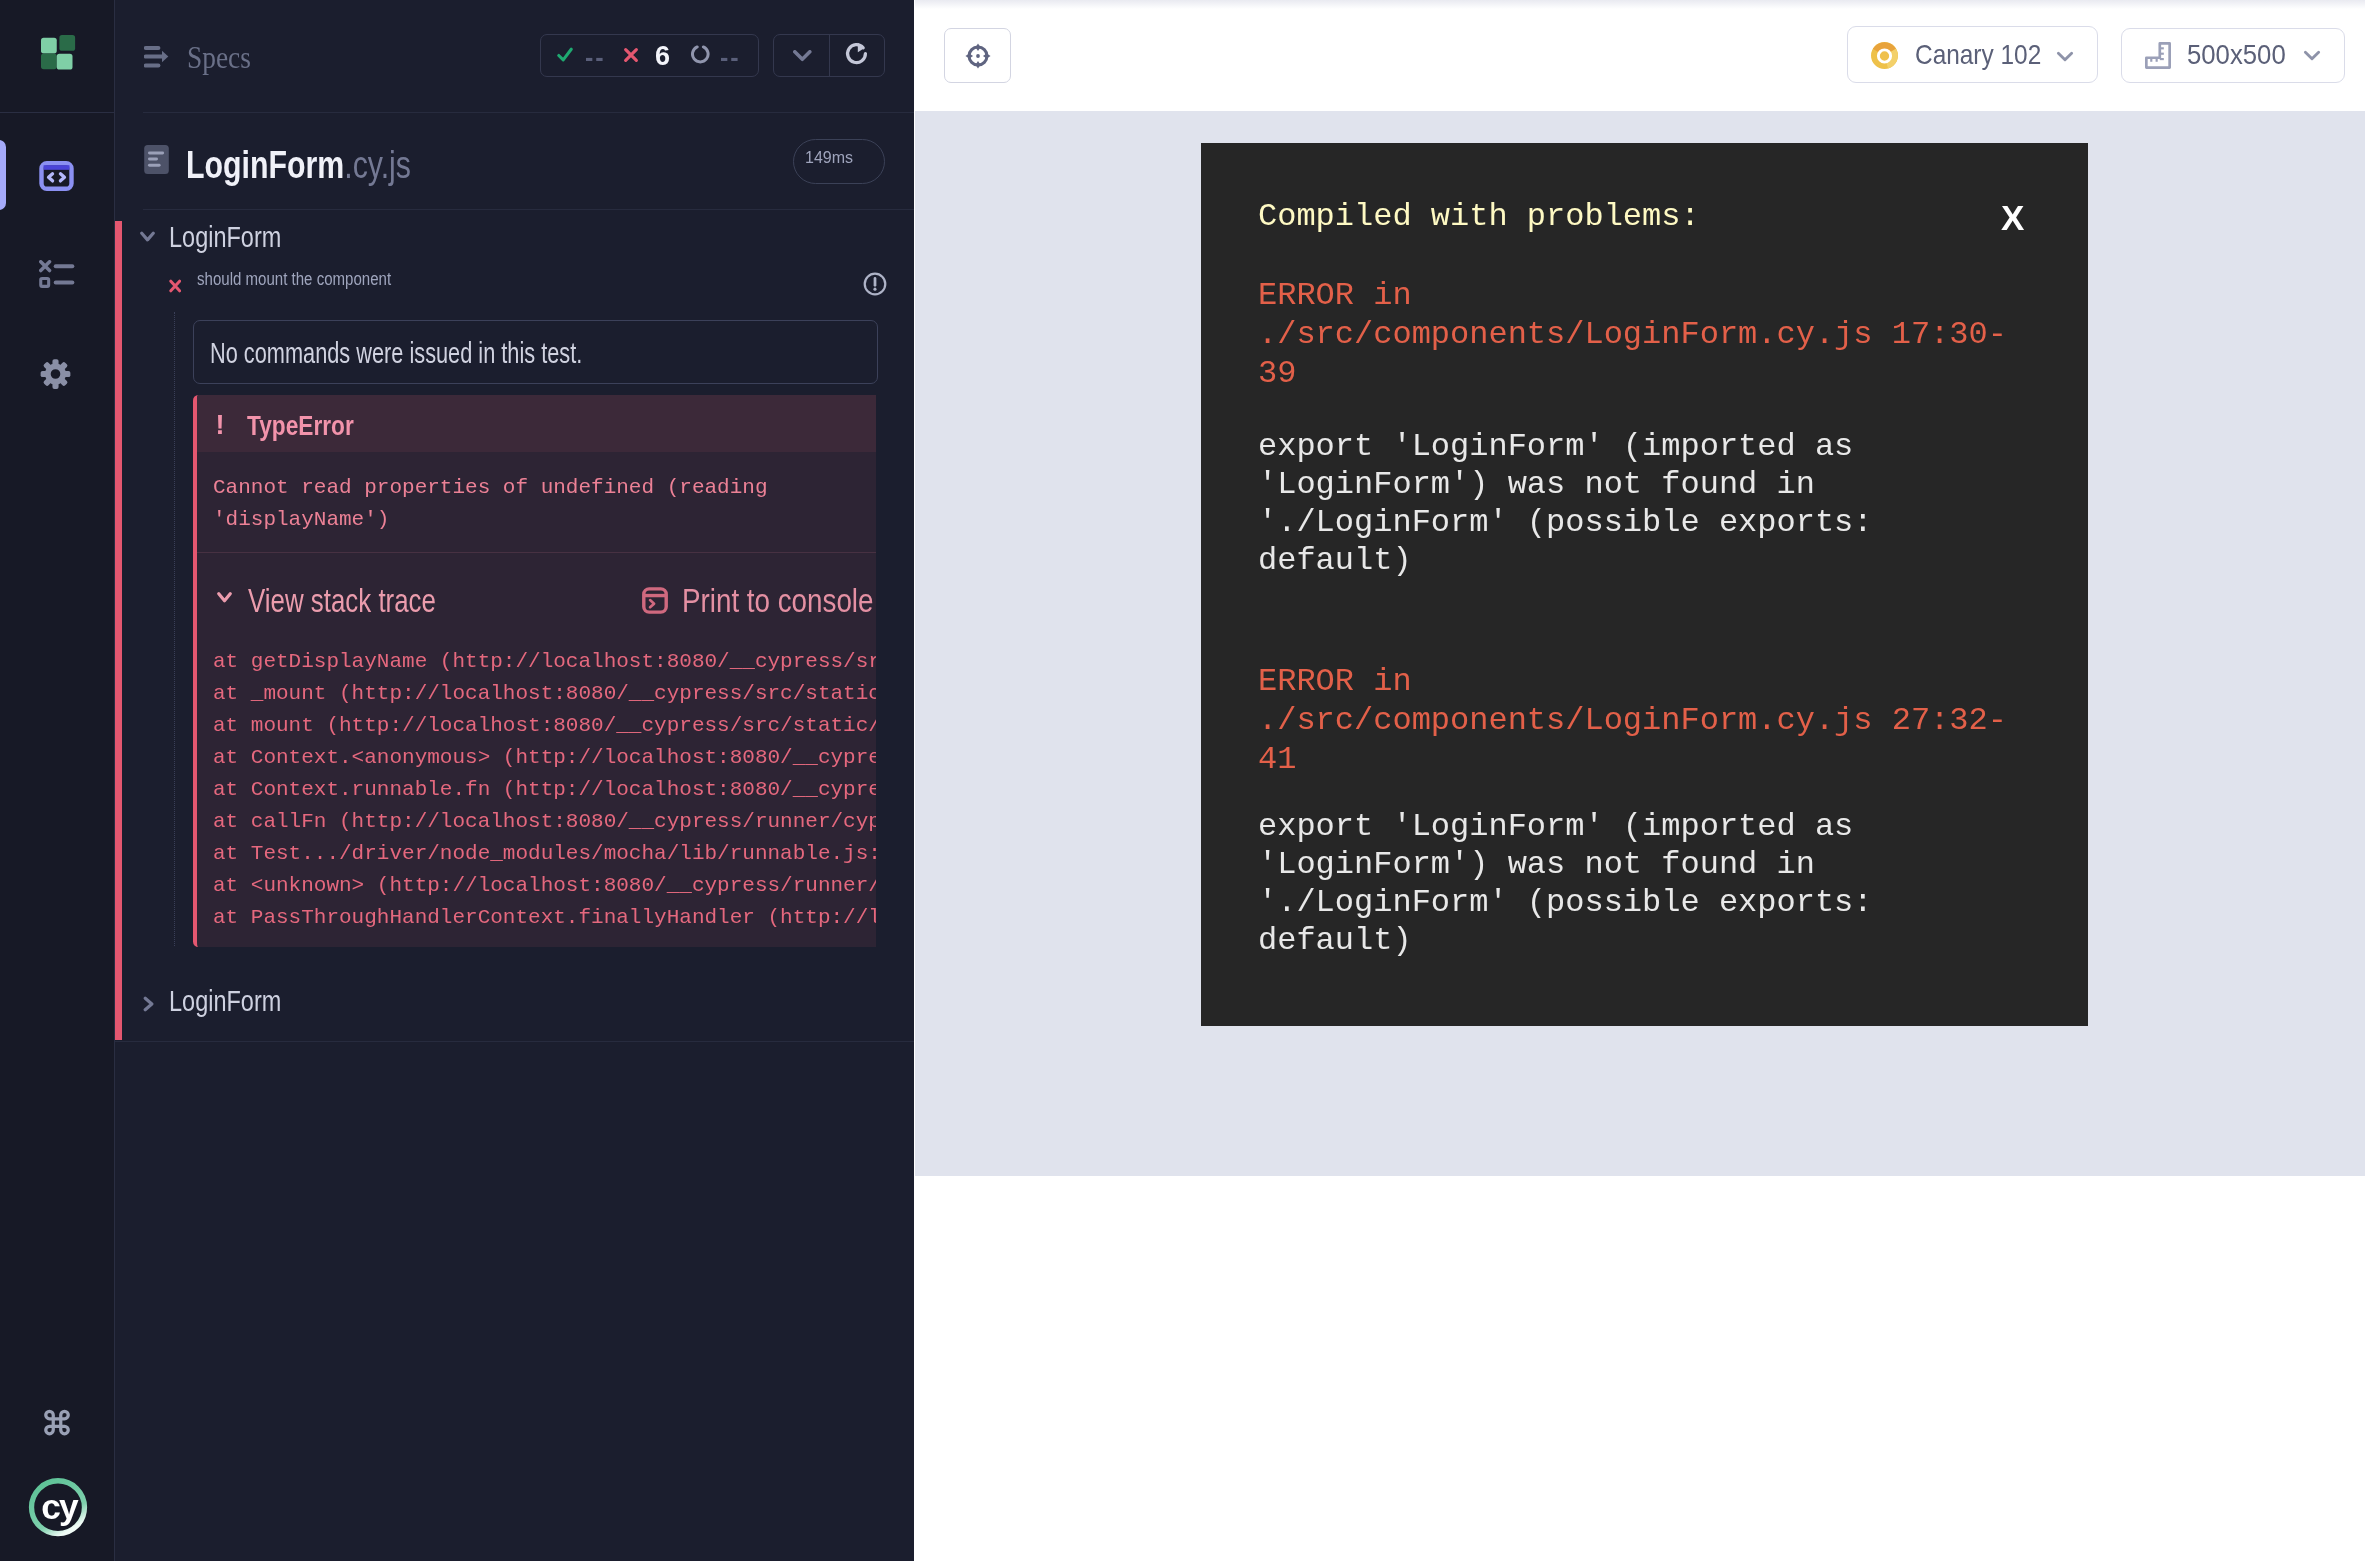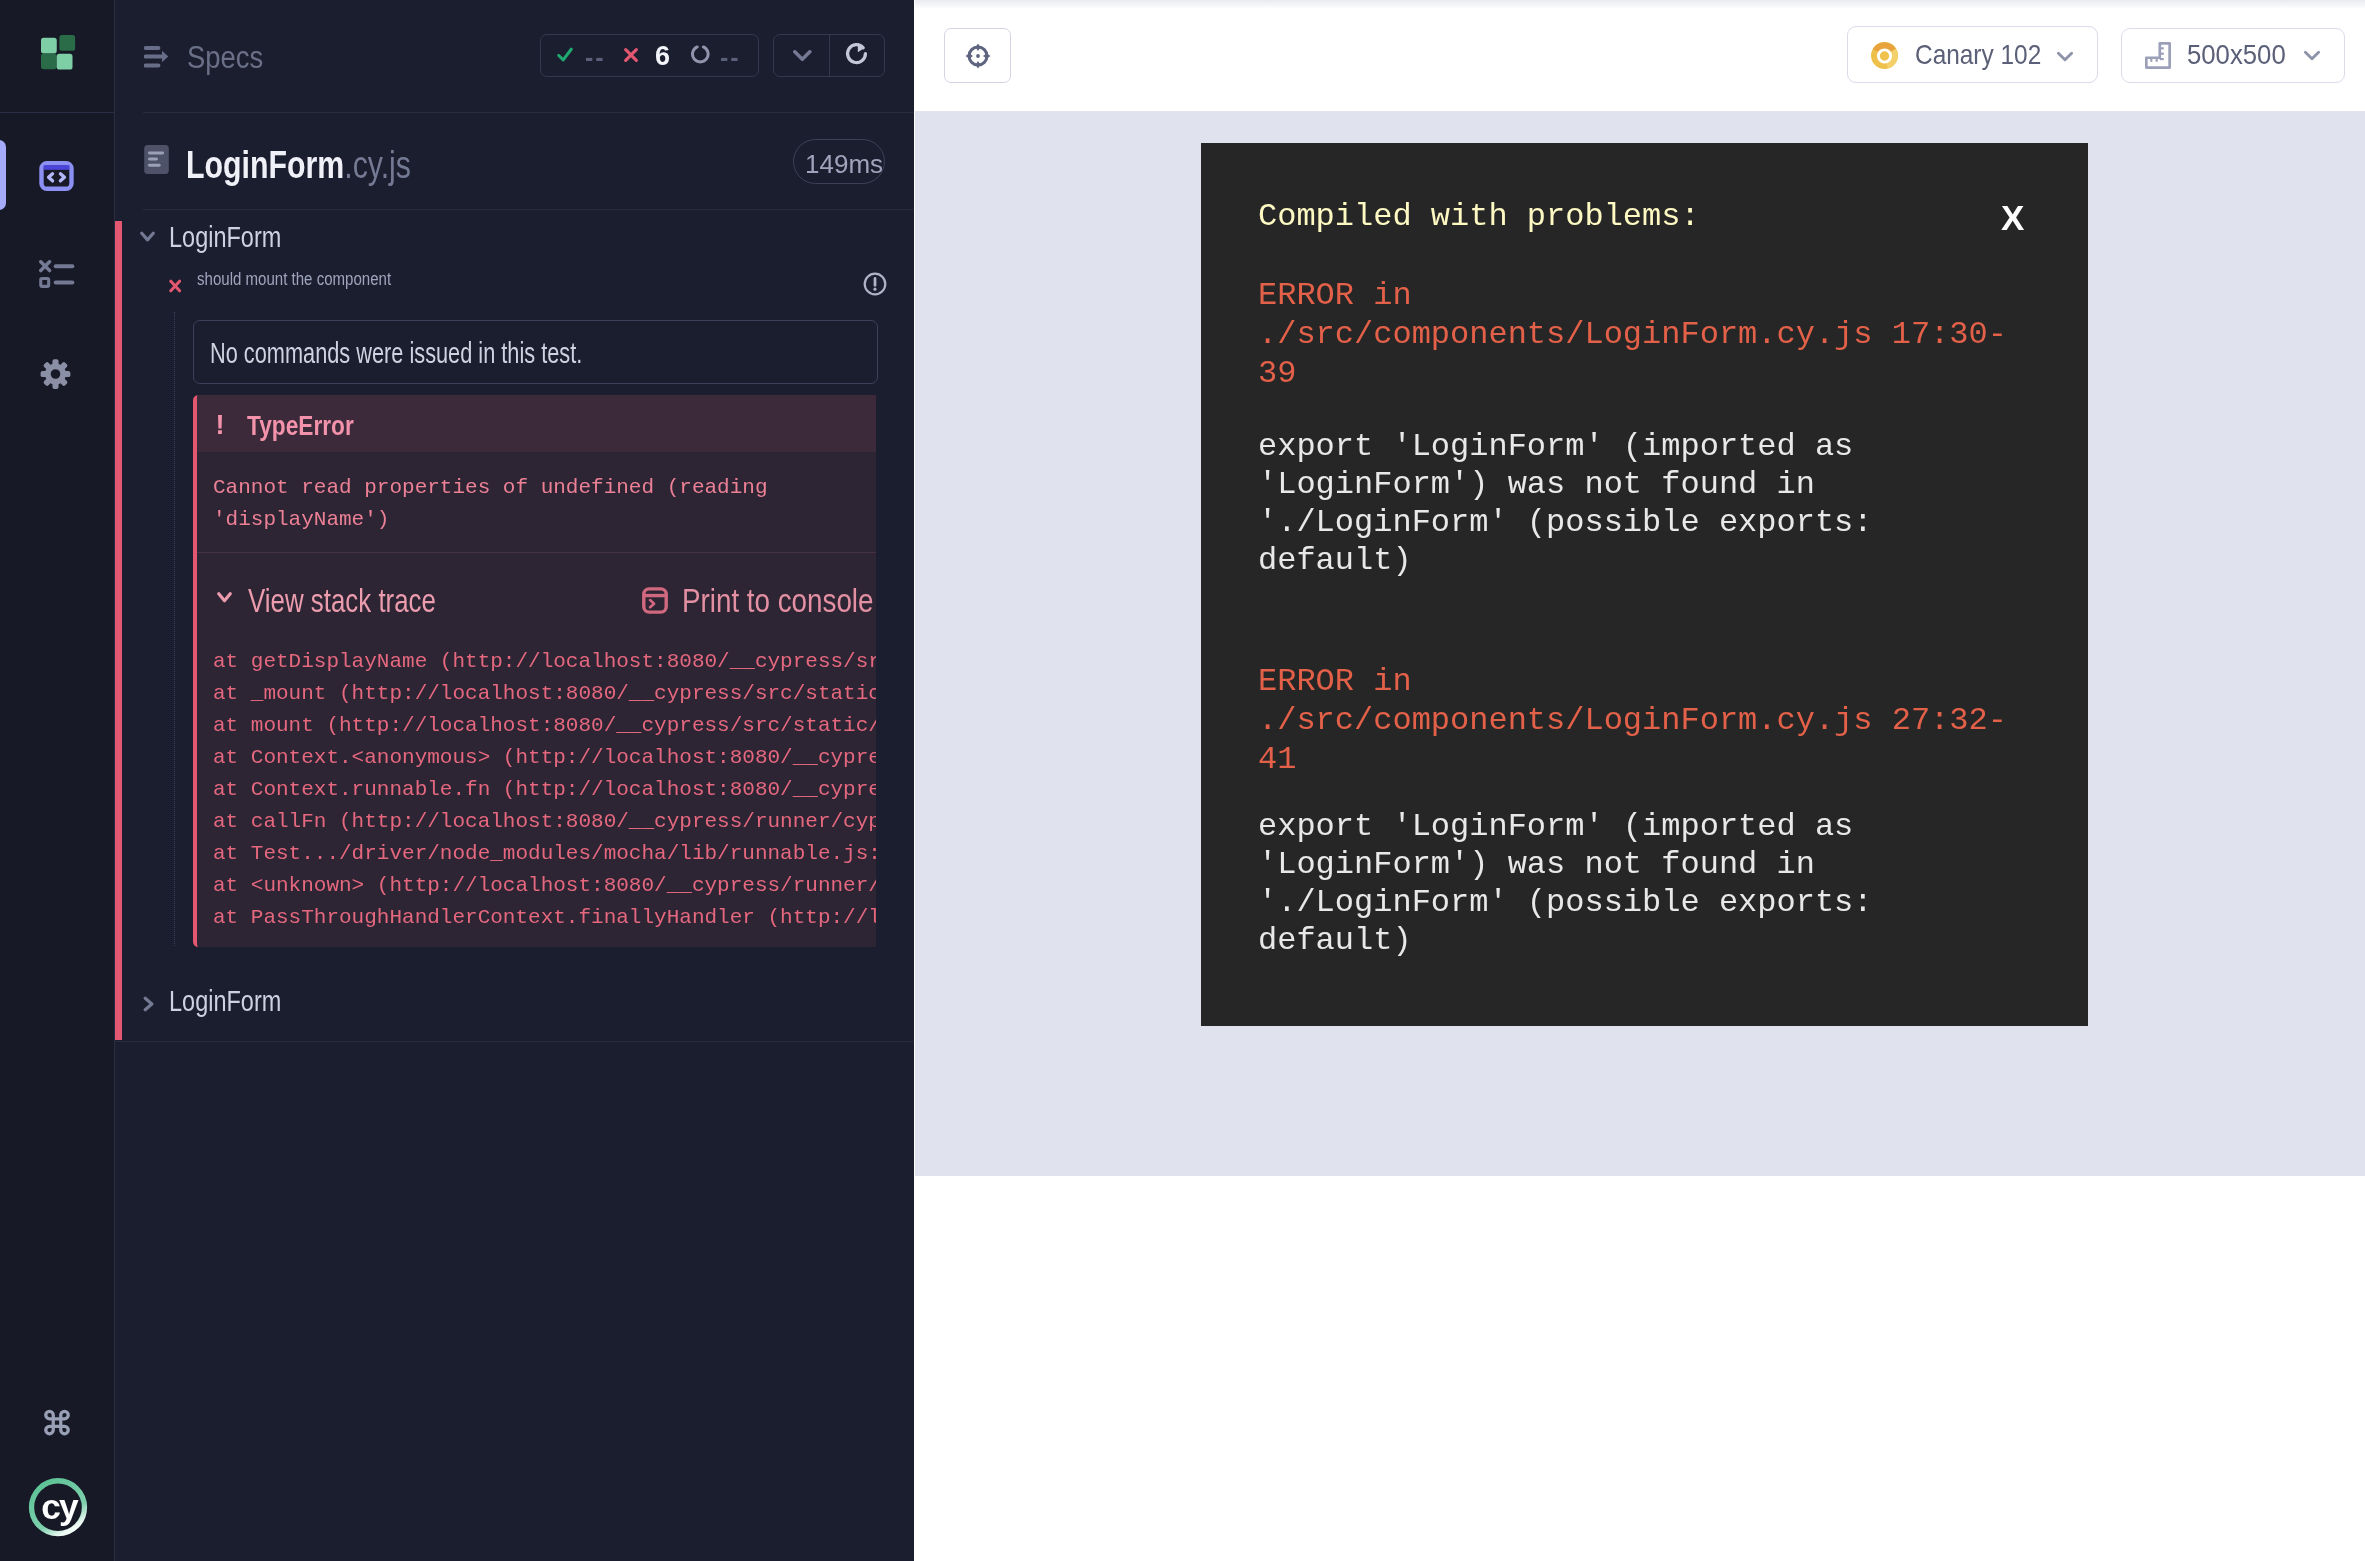--- a/index.html
+++ b/index.html
@@ -77,21 +77,21 @@
   <div class="abs" id="panel" style="left:115px;top:0;width:799px;height:1562px;background:#1b1e2e;">
 
     <div class="abs" style="left:0;top:221px;width:7px;height:819px;background:#e45770;"></div>
 
     <svg class="abs" style="left:29px;top:43px;" width="27" height="27" viewBox="0 0 30 30">
       <line x1="2" y1="5.5" x2="16" y2="5.5" stroke="#686e87" stroke-width="4.5" stroke-linecap="round"></line>
       <line x1="2" y1="15" x2="20" y2="15" stroke="#686e87" stroke-width="4.5" stroke-linecap="round"></line>
       <line x1="2" y1="25" x2="16" y2="25" stroke="#686e87" stroke-width="4.5" stroke-linecap="round"></line>
       <path d="M20 8.5 L27 15 L20 21.5 Z" fill="#686e87"></path>
     </svg>
-    <div class="abs" style="left:72px;top:40px;font-size:31px;color:#6a7088;"><span class="sx" style="transform:scaleX(0.884);">Specs</span></div>
+    <div class="abs" style="left:72px;top:40px;font-size:31px;color:#6a7088;font-family:Liberation Serif, serif;"><span class="sx" style="transform:scaleX(0.884);">Specs</span></div>
 
     <div class="abs" style="left:425px;top:34px;width:219px;height:43px;border:0.9px solid #34384e;border-radius:7px;"></div>
     <svg class="abs" style="left:442px;top:47px;" width="16" height="16" viewBox="0 0 18 18">
       <path d="M2 9.5 L7 14.5 L16 2.5" fill="none" stroke="#1fa971" stroke-width="3.4" stroke-linecap="round" stroke-linejoin="round"></path>
     </svg>
     <div class="abs" style="left:470px;top:43px;font-size:25px;font-weight:bold;color:#5a5f7a;letter-spacing:1.8px;">--</div>
     <svg class="abs" style="left:508px;top:47px;" width="16" height="16" viewBox="0 0 18 18">
       <path d="M3 3 L15 15 M15 3 L3 15" fill="none" stroke="#e45770" stroke-width="3.6" stroke-linecap="round"></path>
     </svg>
     <div class="abs" style="left:540px;top:41px;font-size:27px;font-weight:bold;color:#f3f4fa;">6</div>
@@ -113,21 +113,21 @@
     <div class="abs" style="left:27.5px;top:112px;width:771px;border-top:0.9px solid #272b3e;"></div>
 
     <svg class="abs" style="left:29px;top:145px;" width="25" height="29" viewBox="0 0 28 33">
       <rect x="0" y="0" width="28" height="33" rx="4" fill="#4d5268"></rect>
       <line x1="6" y1="9" x2="21" y2="9" stroke="#9ba0b8" stroke-width="3.4" stroke-linecap="round"></line>
       <line x1="6" y1="16" x2="14" y2="16" stroke="#9ba0b8" stroke-width="3.4" stroke-linecap="round"></line>
       <line x1="6" y1="23" x2="17" y2="23" stroke="#9ba0b8" stroke-width="3.4" stroke-linecap="round"></line>
     </svg>
     <div class="abs" style="left:71px;top:143px;font-size:39px;color:#f0f1f8;"><span class="sx" style="transform:scaleX(0.777);"><b>LoginForm</b><span style="color:#747994;">.cy.js</span></span></div>
     <div class="abs" style="left:678px;top:139px;width:92px;height:45px;border:1.8px solid #3b4157;border-radius:23px;"></div>
-    <div class="abs" style="left:690px;top:149px;font-size:26px;color:#9fa4bc;">149ms</div>
+    <div class="abs" style="left:690px;top:149px;font-size:16px;color:#9fa4bc;">149ms</div>
 
     <div class="abs" style="left:27.5px;top:209px;width:771px;border-top:0.9px solid #272b3e;"></div>
 
     <svg class="abs" style="left:25px;top:231px;" width="15" height="12.4" viewBox="0 0 17 14">
       <path d="M2 2.5 L8.5 10 L15 2.5" fill="none" stroke="#747994" stroke-width="3.6" stroke-linecap="round" stroke-linejoin="round"></path>
     </svg>
     <div class="abs" style="left:54px;top:221px;font-size:29px;color:#ced1e0;"><span class="sx" style="transform:scaleX(0.81);">LoginForm</span></div>
 
     <svg class="abs" style="left:54px;top:279px;" width="12.4" height="14" viewBox="0 0 14 16">
       <path d="M2 2.5 L12 13.5 M12 2.5 L2 13.5" fill="none" stroke="#e45770" stroke-width="3.4" stroke-linecap="round"></path>

